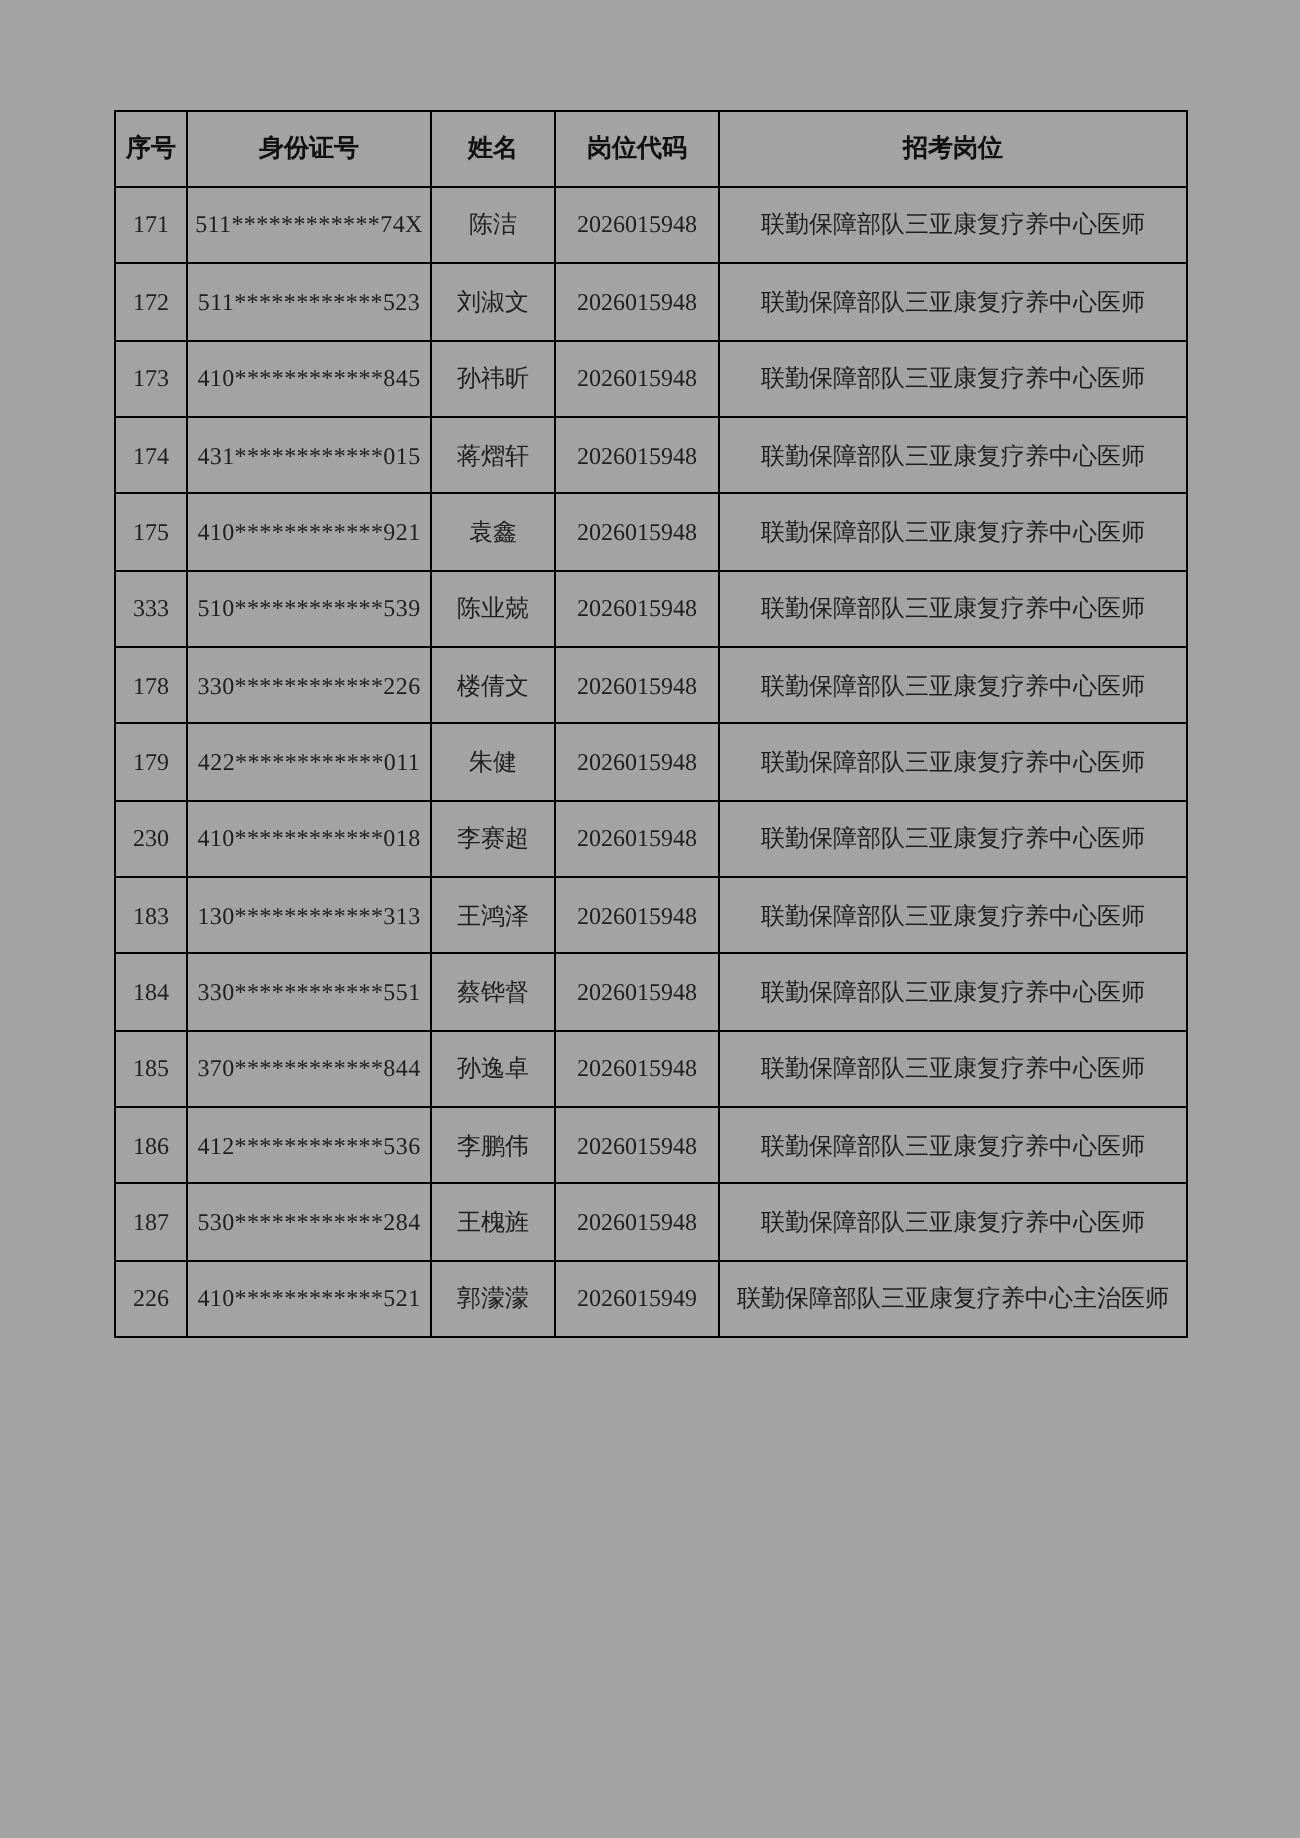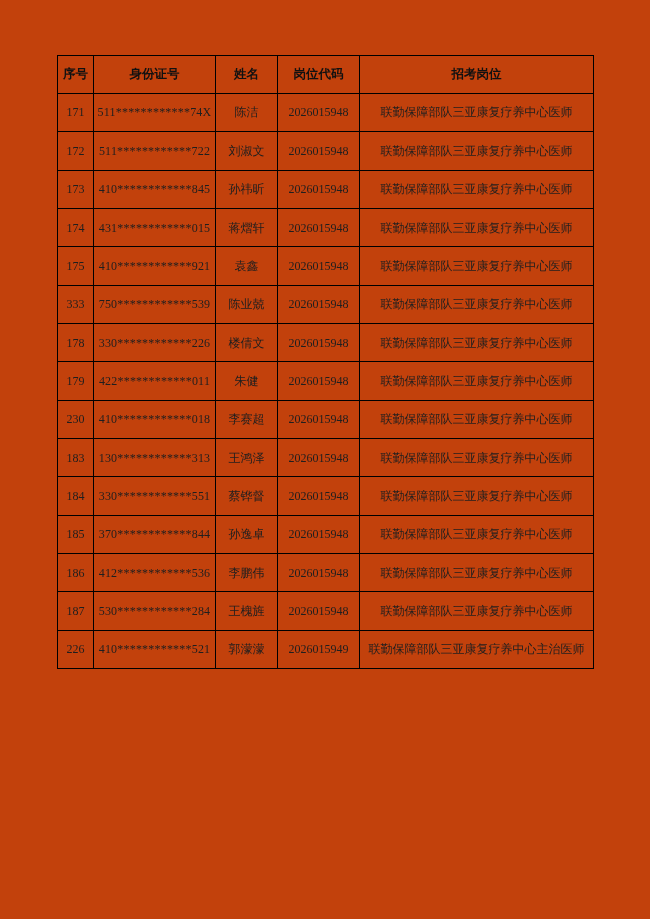--- a/index.html
+++ b/index.html
@@ -4,21 +4,21 @@
 <style>
   html, body {
     margin: 0;
     padding: 0;
     background: #ffffff;
   }
   .page {
     position: relative;
     width: 650px;
     height: 919px;
-    background: #c2410c;
+    background: #a3a3a3;
     overflow: hidden;
     font-family: "Liberation Serif", "DejaVu Serif", serif;
     color: #1f1f1f;
   }
   table.roster {
     position: absolute;
     left: 57px;
     top: 55px;
     width: 536px;
     border-collapse: collapse;
@@ -79,21 +79,21 @@
     <tbody id="roster-body">
         <tr>
           <td>171</td>
           <td class="cell-id">511************74X</td>
           <td>陈洁</td>
           <td>2026015948</td>
           <td class="cell-pos">联勤保障部队三亚康复疗养中心医师</td>
         </tr>
         <tr>
           <td>172</td>
-          <td class="cell-id">511************722</td>
+          <td class="cell-id">511************523</td>
           <td>刘淑文</td>
           <td>2026015948</td>
           <td class="cell-pos">联勤保障部队三亚康复疗养中心医师</td>
         </tr>
         <tr>
           <td>173</td>
           <td class="cell-id">410************845</td>
           <td>孙祎昕</td>
           <td>2026015948</td>
           <td class="cell-pos">联勤保障部队三亚康复疗养中心医师</td>
@@ -107,21 +107,21 @@
         </tr>
         <tr>
           <td>175</td>
           <td class="cell-id">410************921</td>
           <td>袁鑫</td>
           <td>2026015948</td>
           <td class="cell-pos">联勤保障部队三亚康复疗养中心医师</td>
         </tr>
         <tr>
           <td>333</td>
-          <td class="cell-id">750************539</td>
+          <td class="cell-id">510************539</td>
           <td>陈业兢</td>
           <td>2026015948</td>
           <td class="cell-pos">联勤保障部队三亚康复疗养中心医师</td>
         </tr>
         <tr>
           <td>178</td>
           <td class="cell-id">330************226</td>
           <td>楼倩文</td>
           <td>2026015948</td>
           <td class="cell-pos">联勤保障部队三亚康复疗养中心医师</td>

